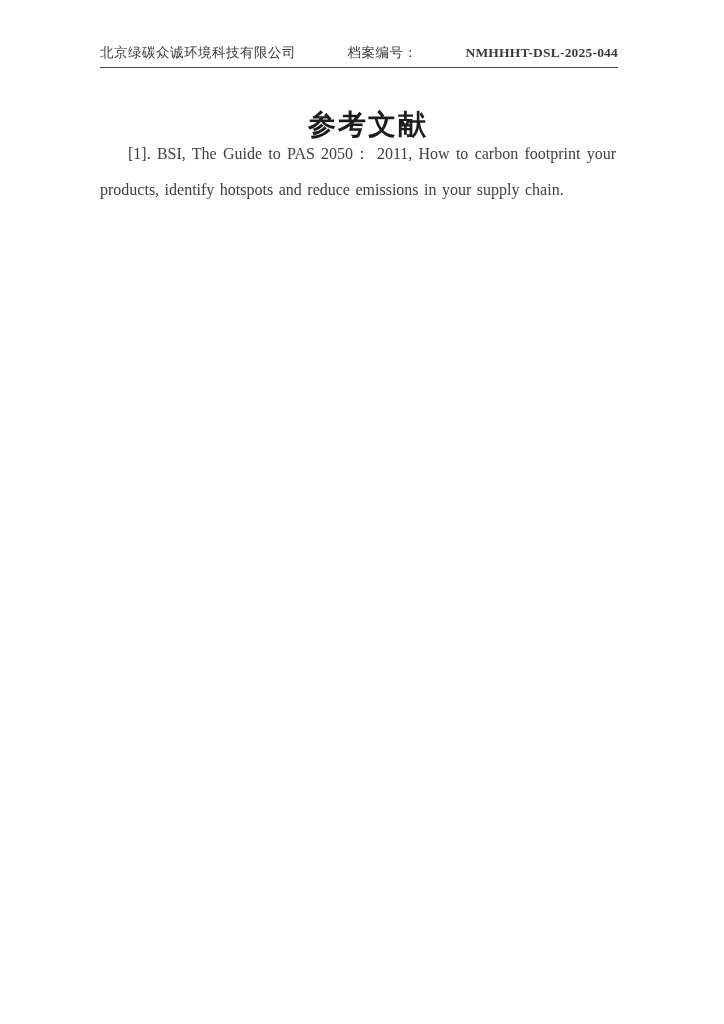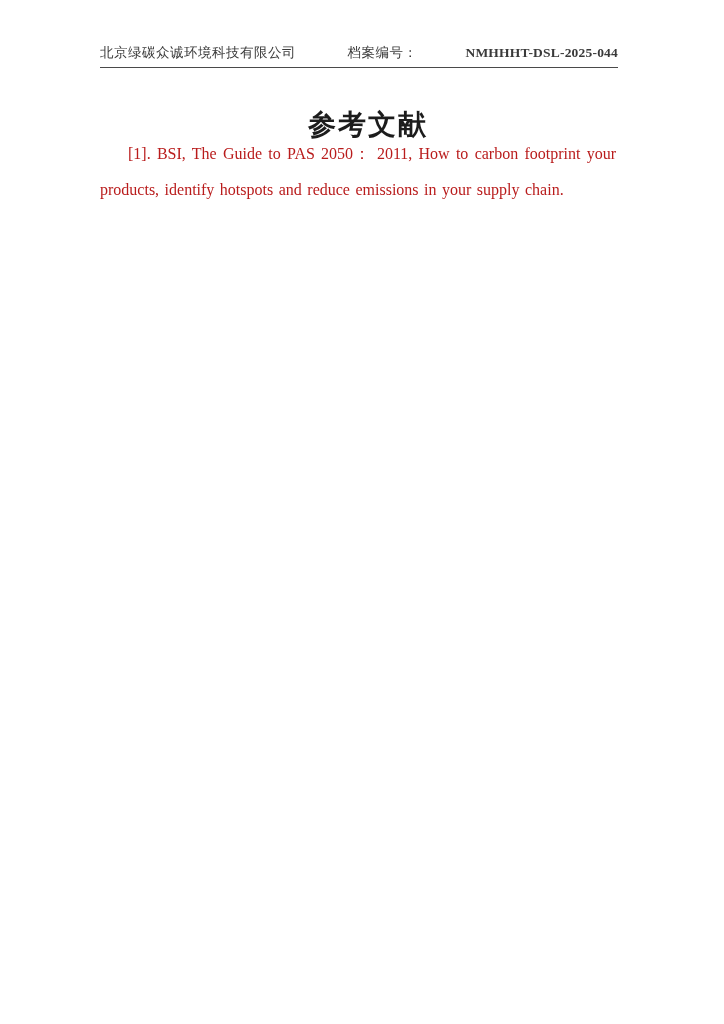--- a/index.html
+++ b/index.html
@@ -54,21 +54,21 @@
     color: #1c1c1c;
   }
   .references {
     position: absolute;
     top: 136px;
     left: 100px;
     width: 516px;
     font-size: 16px;
     line-height: 35.5px;
     text-align: justify;
-    color: #b91c1c;
+    color: #404040;
   }
   .ref {
     margin: 0;
     text-indent: 28px;
     word-spacing: 1.5px;
   }
   .footer {
     position: absolute;
     top: 939px;
     left: 0;

